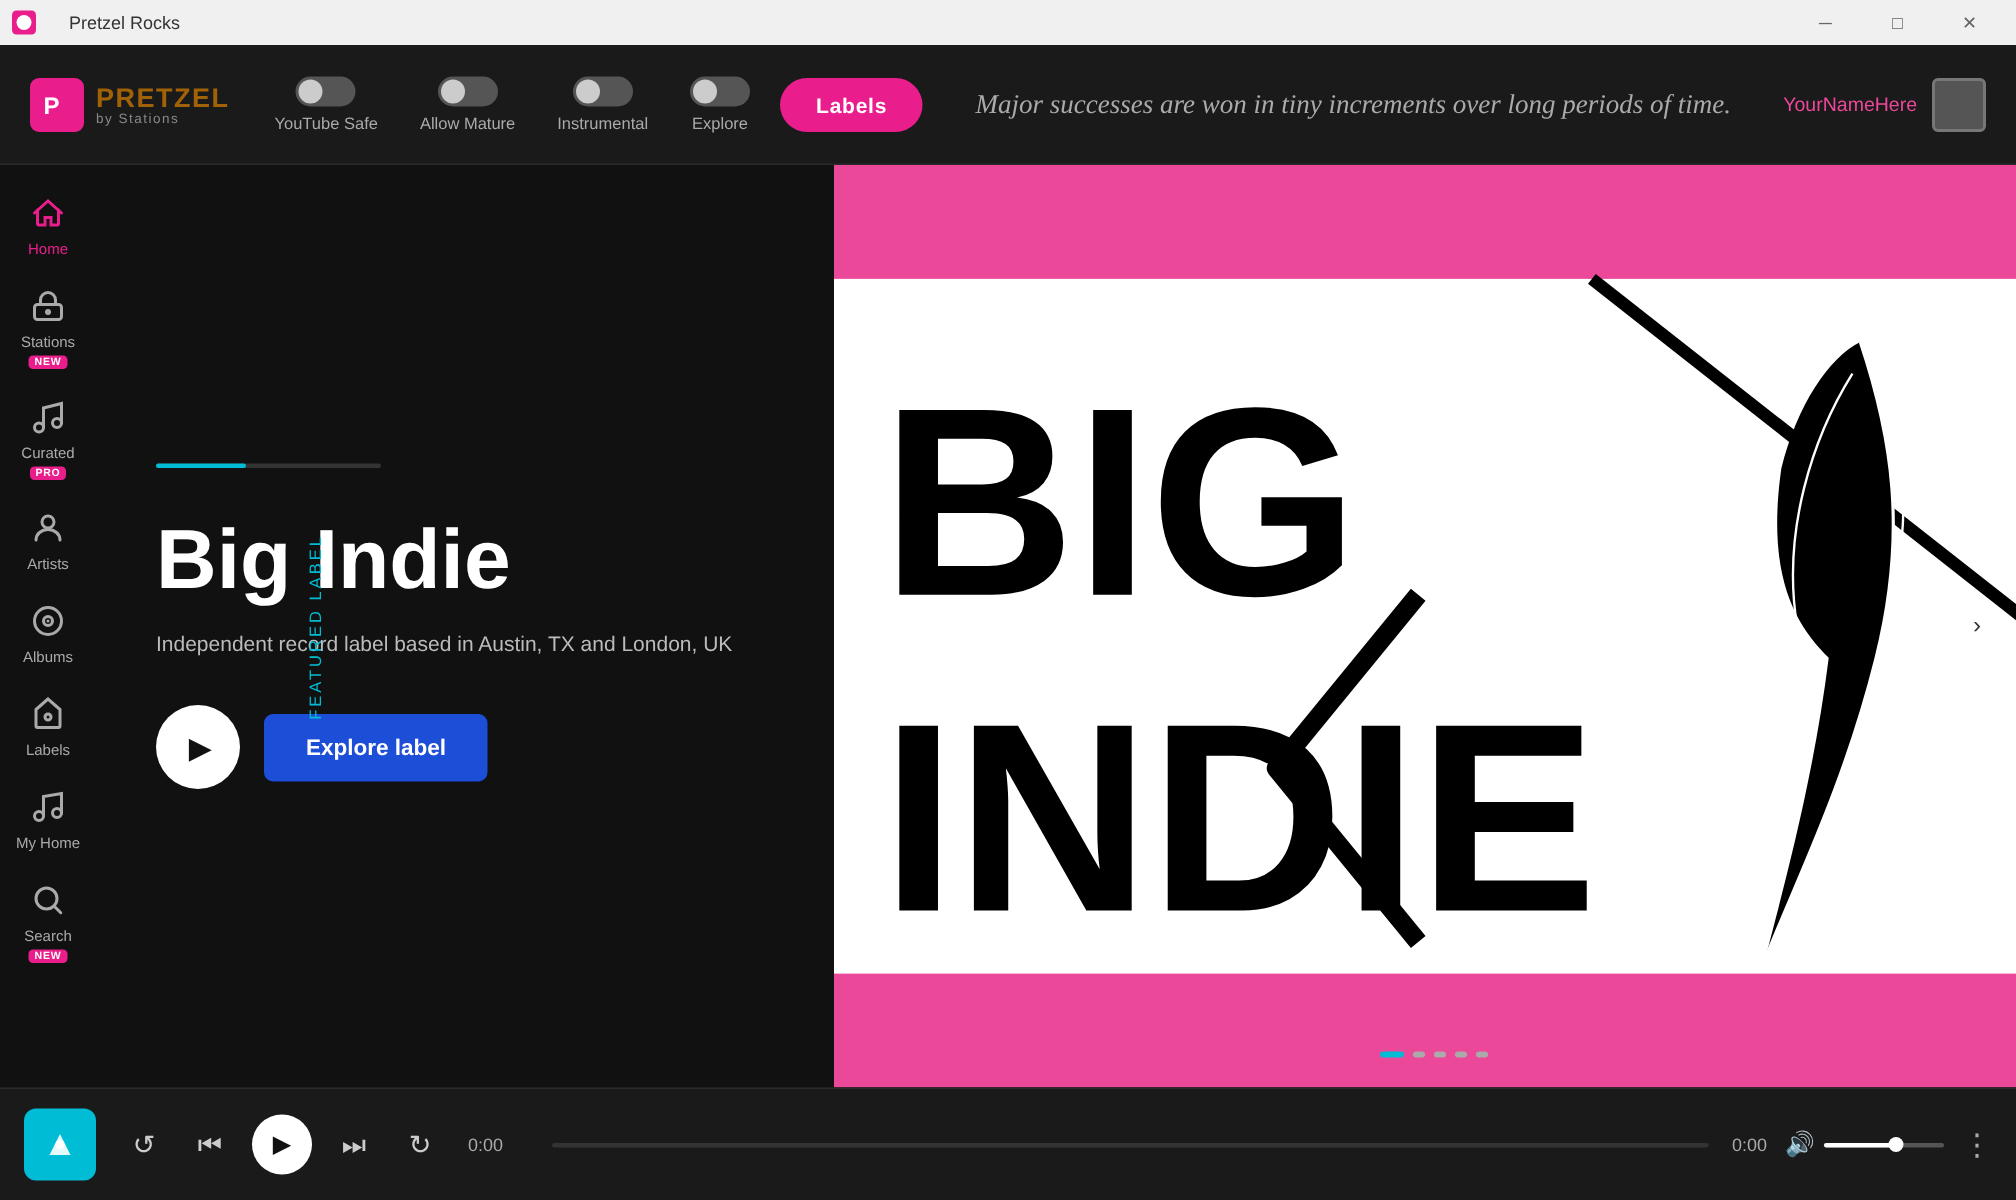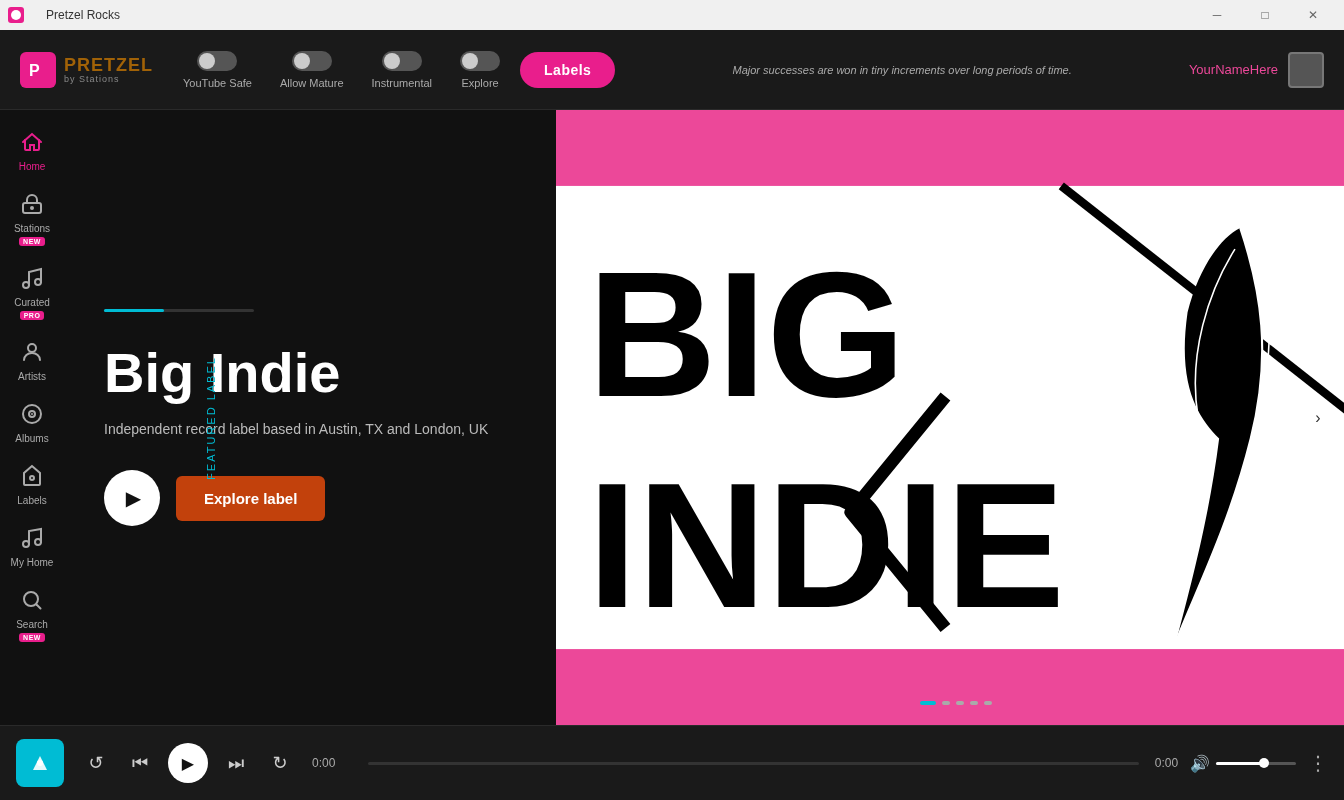--- a/index.html
+++ b/index.html
@@ -154,23 +154,24 @@
       padding: 10px 24px;
       font-size: 14px;
       font-weight: 700;
       cursor: pointer;
       letter-spacing: 0.5px;
     }
 
     .header-quote {
       flex: 1;
       text-align: center;
-      font-size: 11px;
+      font-size: 18px;
       color: #aaa;
       font-style: italic;
+      font-family: Liberation Serif, serif;
     }
 
     .user-area {
       display: flex;
       align-items: center;
       gap: 10px;
     }
     .username {
       font-size: 13px;
       color: #ec4899;
@@ -325,21 +326,21 @@
       cursor: pointer;
       flex-shrink: 0;
     }
     .play-icon {
       font-size: 20px;
       color: #111;
       margin-left: 3px;
     }
 
     .explore-btn {
-      background: #c2410c;
+      background: #1d4ed8;
       color: #fff;
       border: none;
       border-radius: 6px;
       padding: 14px 28px;
       font-size: 15px;
       font-weight: 700;
       cursor: pointer;
     }
 
     

